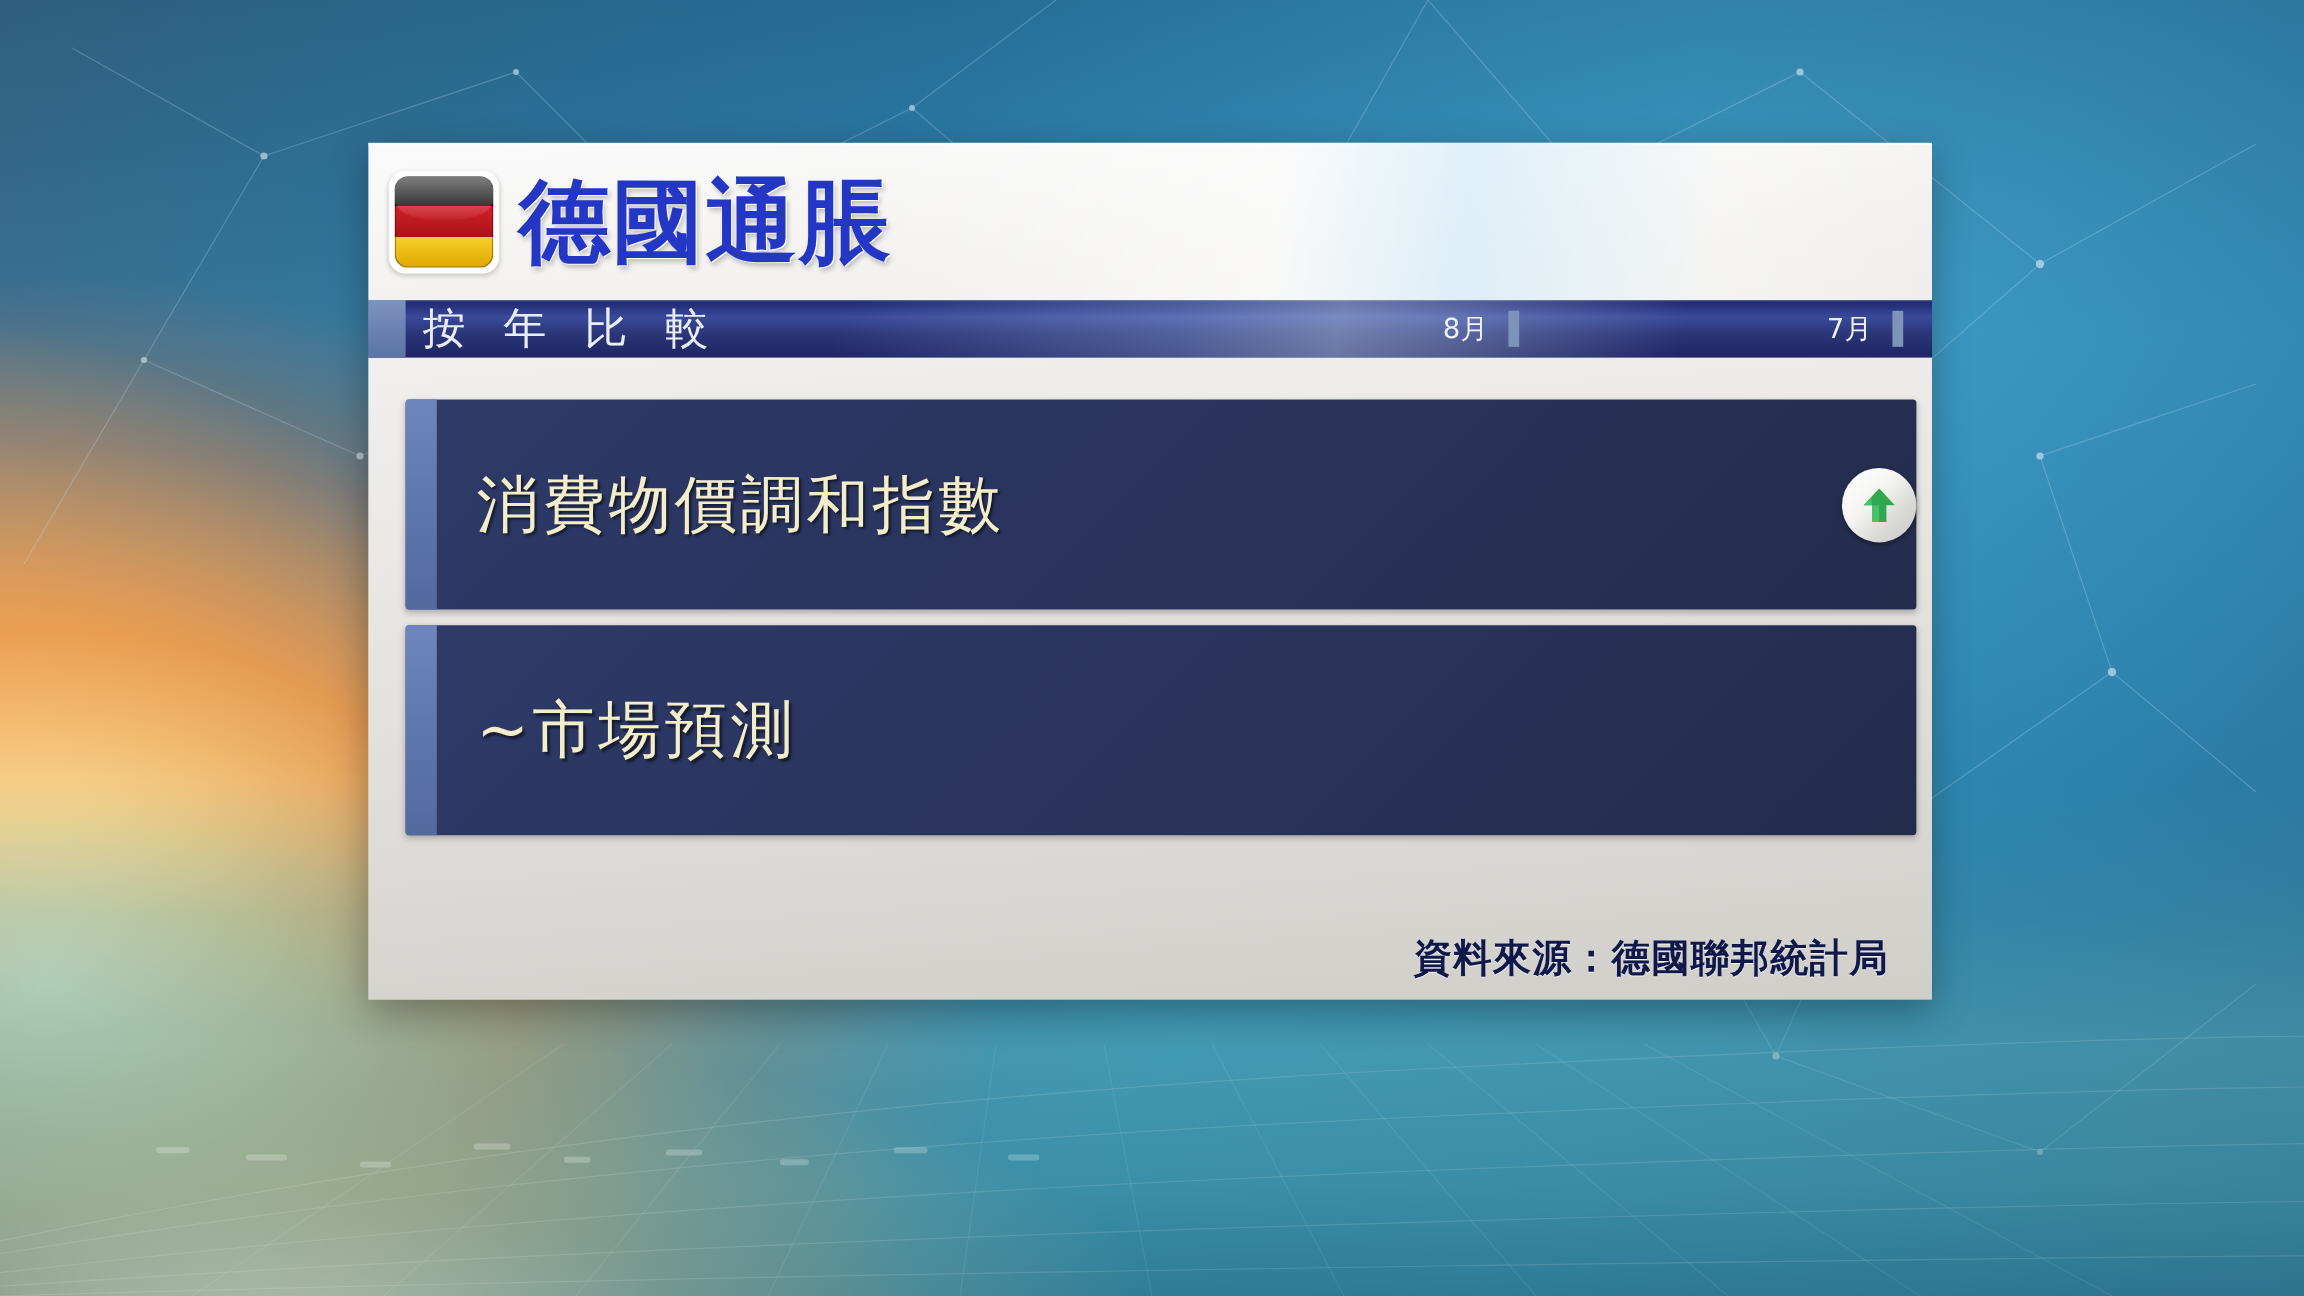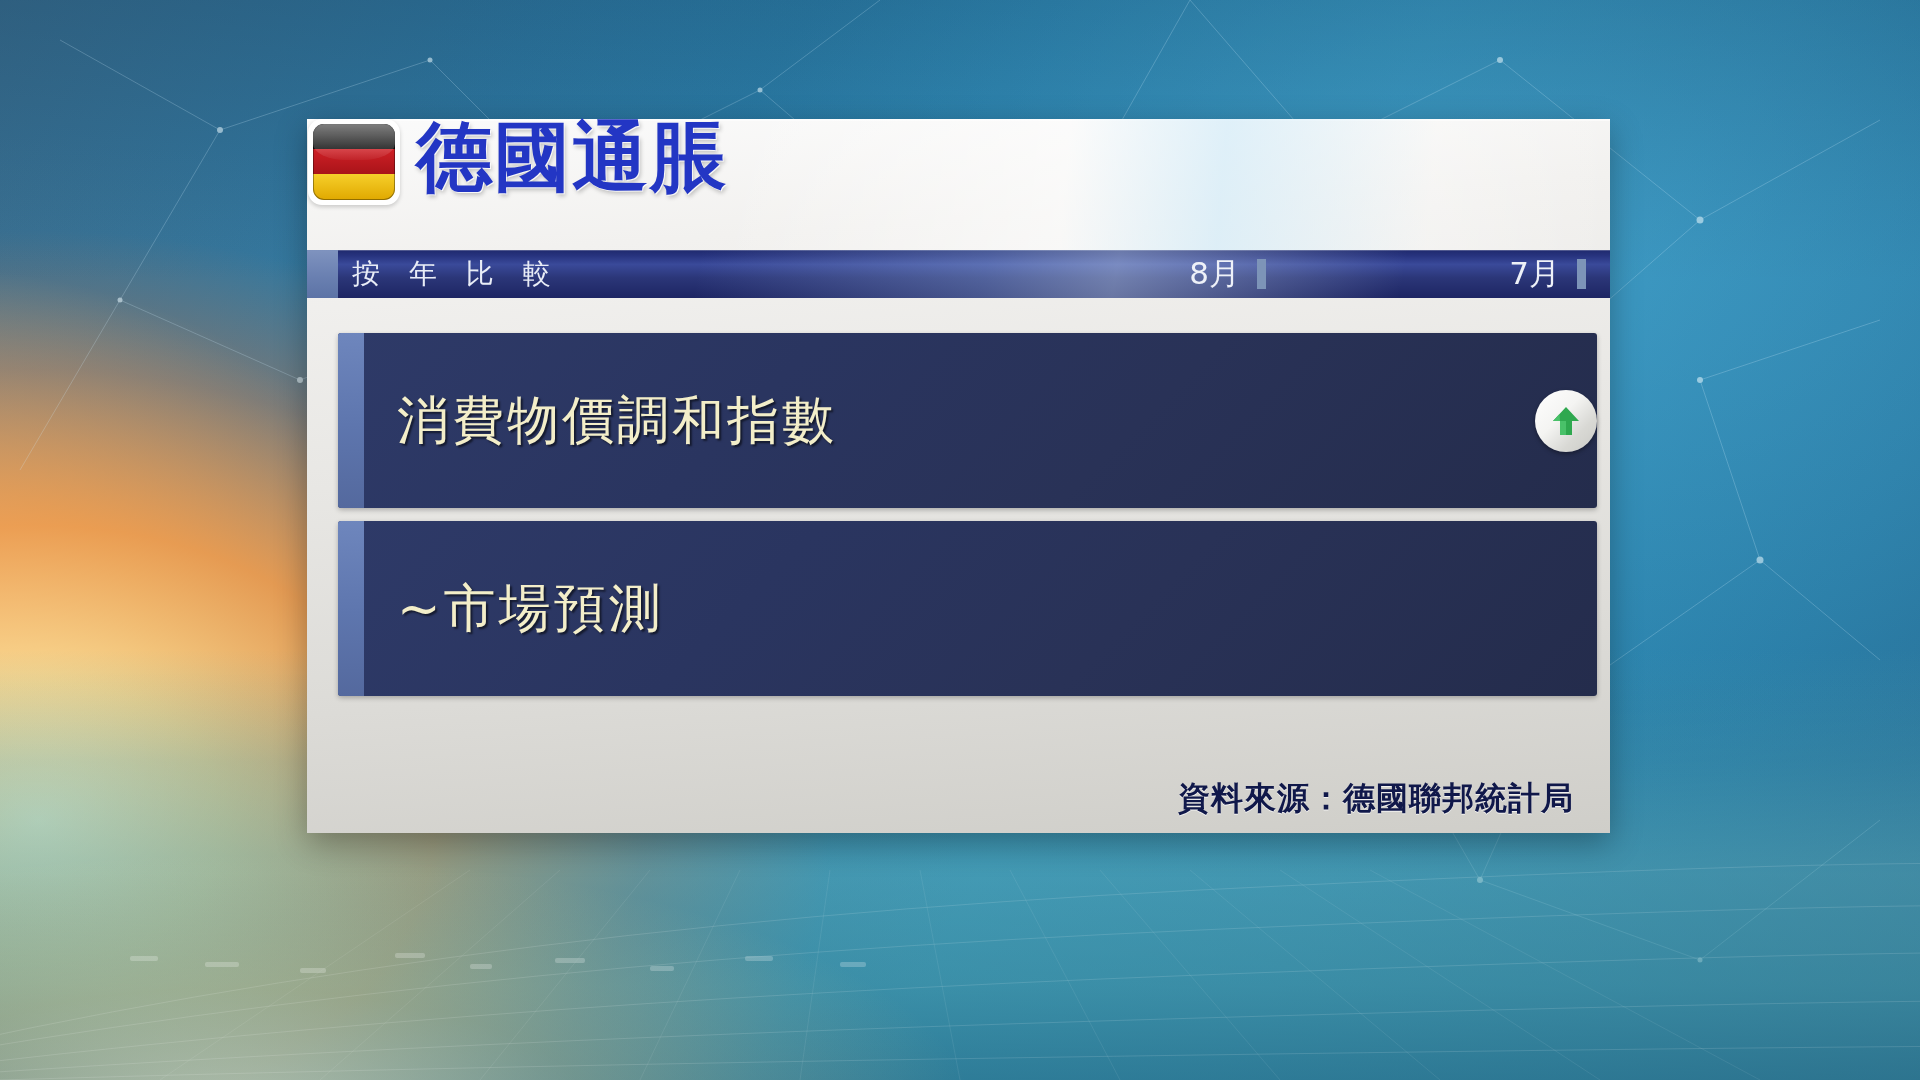--- a/index.html
+++ b/index.html
@@ -40,21 +40,21 @@
     background:linear-gradient(176deg,#fbfbfb 0%,#f2f1ef 18%,#e8e7e4 46%,#dcdbd7 74%,#cfcec9 100%);
     box-shadow:0 10px 30px rgba(0,0,0,.30), 0 2px 0 rgba(255,255,255,.55) inset;
   }
   .panel-sheen{
     position:absolute;left:0;top:0;width:100%;height:140px;
     background:linear-gradient(95deg, rgba(255,255,255,0) 32%, rgba(255,255,255,.55) 58%, rgba(215,238,250,.75) 70%, rgba(255,255,255,.30) 86%, rgba(255,255,255,0) 100%);
     pointer-events:none;
   }
 
   
-  .hdr{position:relative;height:131px;display:flex;align-items:flex-start;padding-left:1px;}
+  .hdr{position:relative;height:131px;display:flex;align-items:center;padding-left:17px;}
   .flag{
     width:92px;height:86px;flex:0 0 auto;border-radius:14px;position:relative;
     background:#fff;padding:5px;box-sizing:border-box;
     box-shadow:0 2px 4px rgba(0,0,0,.18);
   }
   .flag-inner{
     width:100%;height:100%;border-radius:11px;overflow:hidden;position:relative;
     background:linear-gradient(180deg,#161616 0%,#0d0d0d 33%,#cf2026 33%,#a91419 66%,#f6cf2a 66%,#e0a800 100%);
     box-shadow:0 0 0 1px rgba(0,0,0,.35) inset;
   }
@@ -77,28 +77,28 @@
     display:flex;align-items:center;
     box-shadow:0 1px 0 rgba(255,255,255,.22) inset;
   }
   .subbar-sheen{
     position:absolute;left:0;top:0;width:100%;height:100%;
     background:linear-gradient(100deg,rgba(255,255,255,0) 30%,rgba(170,200,240,.30) 52%,rgba(210,230,250,.42) 62%,rgba(255,255,255,0) 84%);
     pointer-events:none;
   }
   .subbar-tab{width:31px;height:100%;background:linear-gradient(180deg,#7f93bf 0%,#6a80b1 55%,#5c73a6 100%);}
   .subbar-label{
-    position:relative;color:#e9edf7;font-size:28px;letter-spacing:10px;margin-left:14px;
+    position:relative;color:#e9edf7;font-size:36px;letter-spacing:10px;margin-left:14px;
     font-family:"DejaVu Sans","Liberation Sans",sans-serif;
   }
   .subbar-spacer{flex:1 1 auto;}
   .mcol{position:relative;display:flex;align-items:center;justify-content:flex-end;}
   .mcol-a{width:288px;}
   .mcol-b{width:320px;}
-  .mlabel{color:#eef1f8;font-size:31px;font-family:"DejaVu Sans","Liberation Sans",sans-serif;}
+  .mlabel{color:#eef1f8;font-size:23px;font-family:"DejaVu Sans","Liberation Sans",sans-serif;}
   .mtick{width:9px;height:30px;background:#7d94b8;margin-left:17px;margin-right:24px;}
 
   
   .body{padding:22px 13px 0 31px;}
   .row{
     position:relative;height:175px;display:flex;align-items:center;
     background:linear-gradient(135deg,#2e3a68 0%,#2a3560 34%,#293257 62%,#242c4c 100%);
     border-radius:3px;
     box-shadow:0 2px 5px rgba(0,0,0,.25);
     margin-top:13px;

